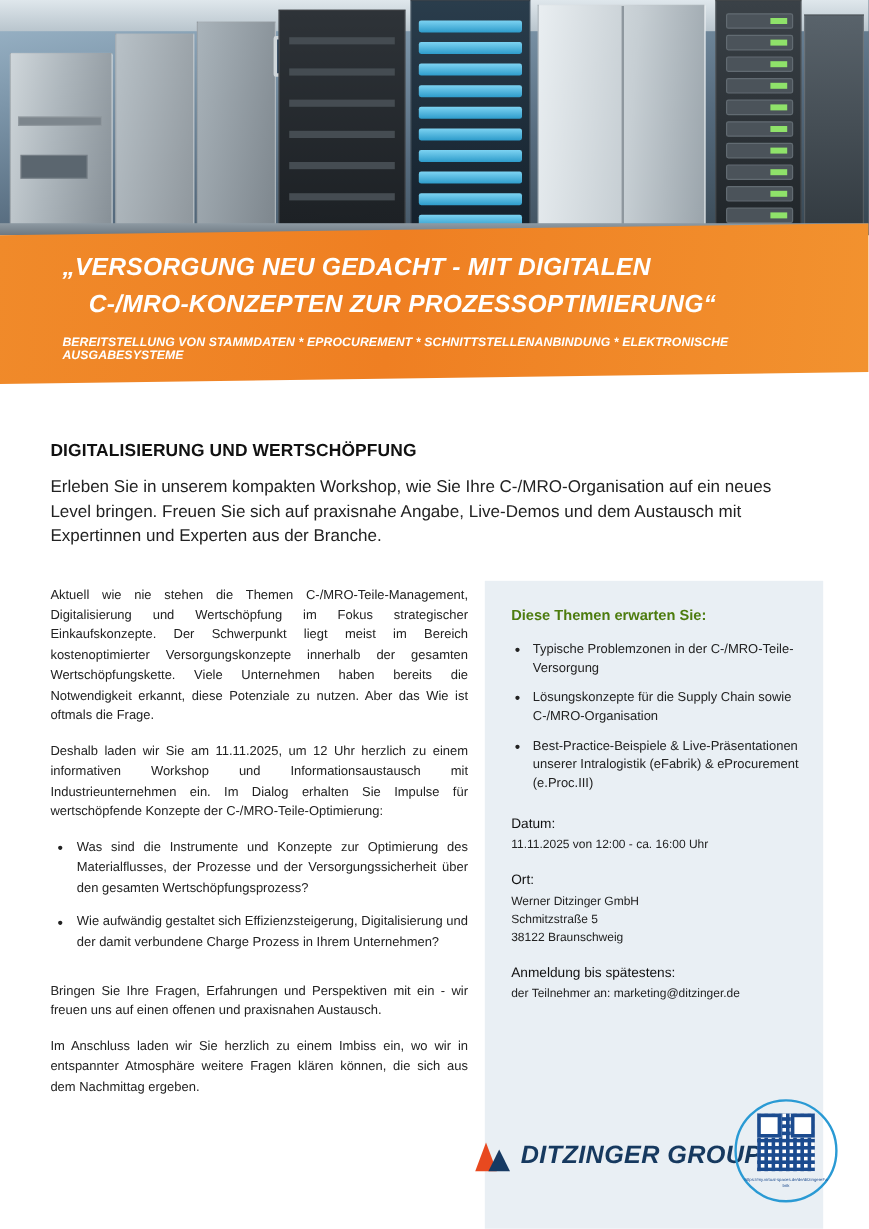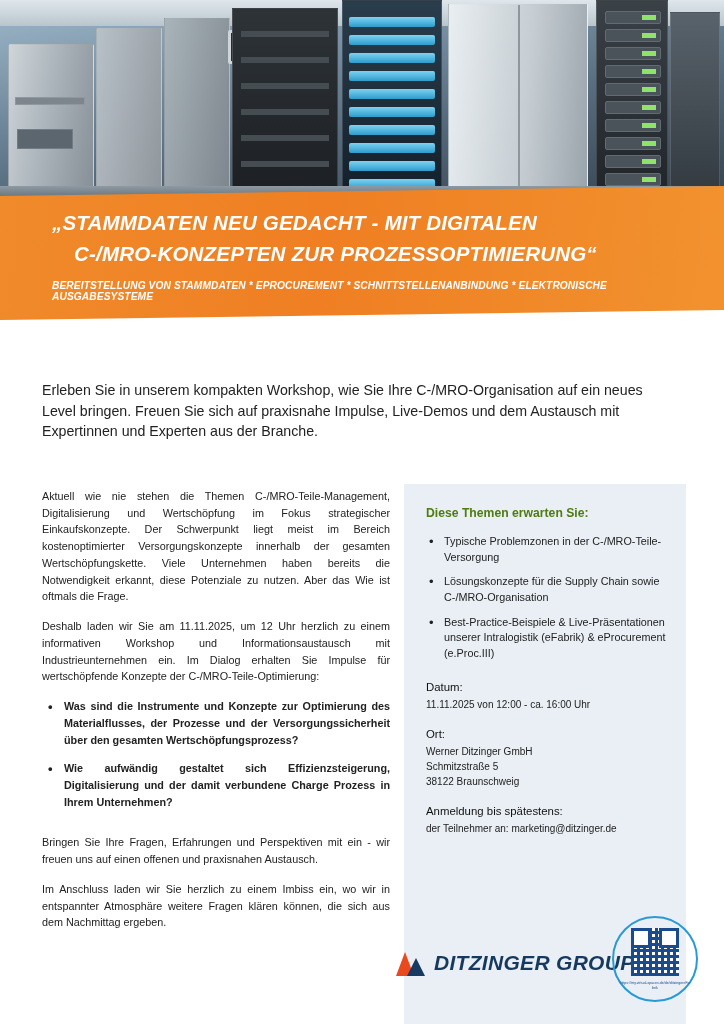--- a/index.html
+++ b/index.html
@@ -106,21 +106,21 @@
   .intro p {
     margin-top: 12px; font-size: 14.2px; line-height: 1.45; color: #222;
     width: 632px;
   }
 
   .col-left {
     position: absolute; left: 42px; top: 168px; width: 348px;
     font-size: 10.8px; line-height: 1.55; color: #222; text-align: justify;
   }
   .col-left p { margin-bottom: 13px; }
-  .col-left ul { list-style: none; margin: 2px 0 24px 0; font-weight: bold; }
+  .col-left ul { list-style: none; margin: 2px 0 24px 0; }
   .col-left li {
     position: relative; padding-left: 22px; margin-bottom: 12px;
     text-align: justify;
   }
   .col-left li:before {
     content: "•"; position: absolute; left: 6px; top: -1px; font-size: 13px; color:#222;
   }
 
   
   .infobox {
@@ -256,30 +256,31 @@
       <div class="l1row" style="top:172px">
           <i></i>
         </div>
     </div>
     <div class="ph l2"></div>
     <div class="floor"></div>
   </div>
 
   <div class="banner">
     <h1>
-      <span>„STAMMDATEN NEU GEDACHT - MIT DIGITALEN</span>
+      <span>„VERSORGUNG NEU GEDACHT - MIT DIGITALEN</span>
       <span class="l2">C-/MRO-KONZEPTEN ZUR PROZESSOPTIMIERUNG“</span>
     </h1>
     <div class="sub">BEREITSTELLUNG VON STAMMDATEN * EPROCUREMENT * SCHNITTSTELLENANBINDUNG * ELEKTRONISCHE AUSGABESYSTEME</div>
   </div>
 
   <div class="body-wrap">
 
     <div class="intro">
-      <p>Erleben Sie in unserem kompakten Workshop, wie Sie Ihre C-/MRO-Organisation auf ein neues Level bringen. Freuen Sie sich auf praxisnahe Impulse, Live-Demos und dem Austausch mit Expertinnen und Experten aus der Branche.</p>
+      <h2>DIGITALISIERUNG UND WERTSCHÖPFUNG</h2>
+      <p>Erleben Sie in unserem kompakten Workshop, wie Sie Ihre C-/MRO-Organisation auf ein neues Level bringen. Freuen Sie sich auf praxisnahe Angabe, Live-Demos und dem Austausch mit Expertinnen und Experten aus der Branche.</p>
     </div>
 
     <div class="col-left">
       <p>Aktuell wie nie stehen die Themen C-/MRO-Teile-Management, Digitalisierung und Wertschöpfung im Fokus strategischer Einkaufskonzepte. Der Schwerpunkt liegt meist im Bereich kostenoptimierter Versorgungskonzepte innerhalb der gesamten Wertschöpfungskette. Viele Unternehmen haben bereits die Notwendigkeit erkannt, diese Potenziale zu nutzen. Aber das Wie ist oftmals die Frage.</p>
       <p>Deshalb laden wir Sie am 11.11.2025, um 12 Uhr herzlich zu einem informativen Workshop und Informationsaustausch mit Industrieunternehmen ein. Im Dialog erhalten Sie Impulse für wertschöpfende Konzepte der C-/MRO-Teile-Optimierung:</p>
       <ul>
         <li>Was sind die Instrumente und Konzepte zur Optimierung des Materialflusses, der Prozesse und der Versorgungssicherheit über den gesamten Wertschöpfungsprozess?</li>
         <li>Wie aufwändig gestaltet sich Effizienzsteigerung, Digitalisierung und der damit verbundene Charge Prozess in Ihrem Unternehmen?</li>
       </ul>
       <p>Bringen Sie Ihre Fragen, Erfahrungen und Perspektiven mit ein - wir freuen uns auf einen offenen und praxisnahen Austausch.</p>

